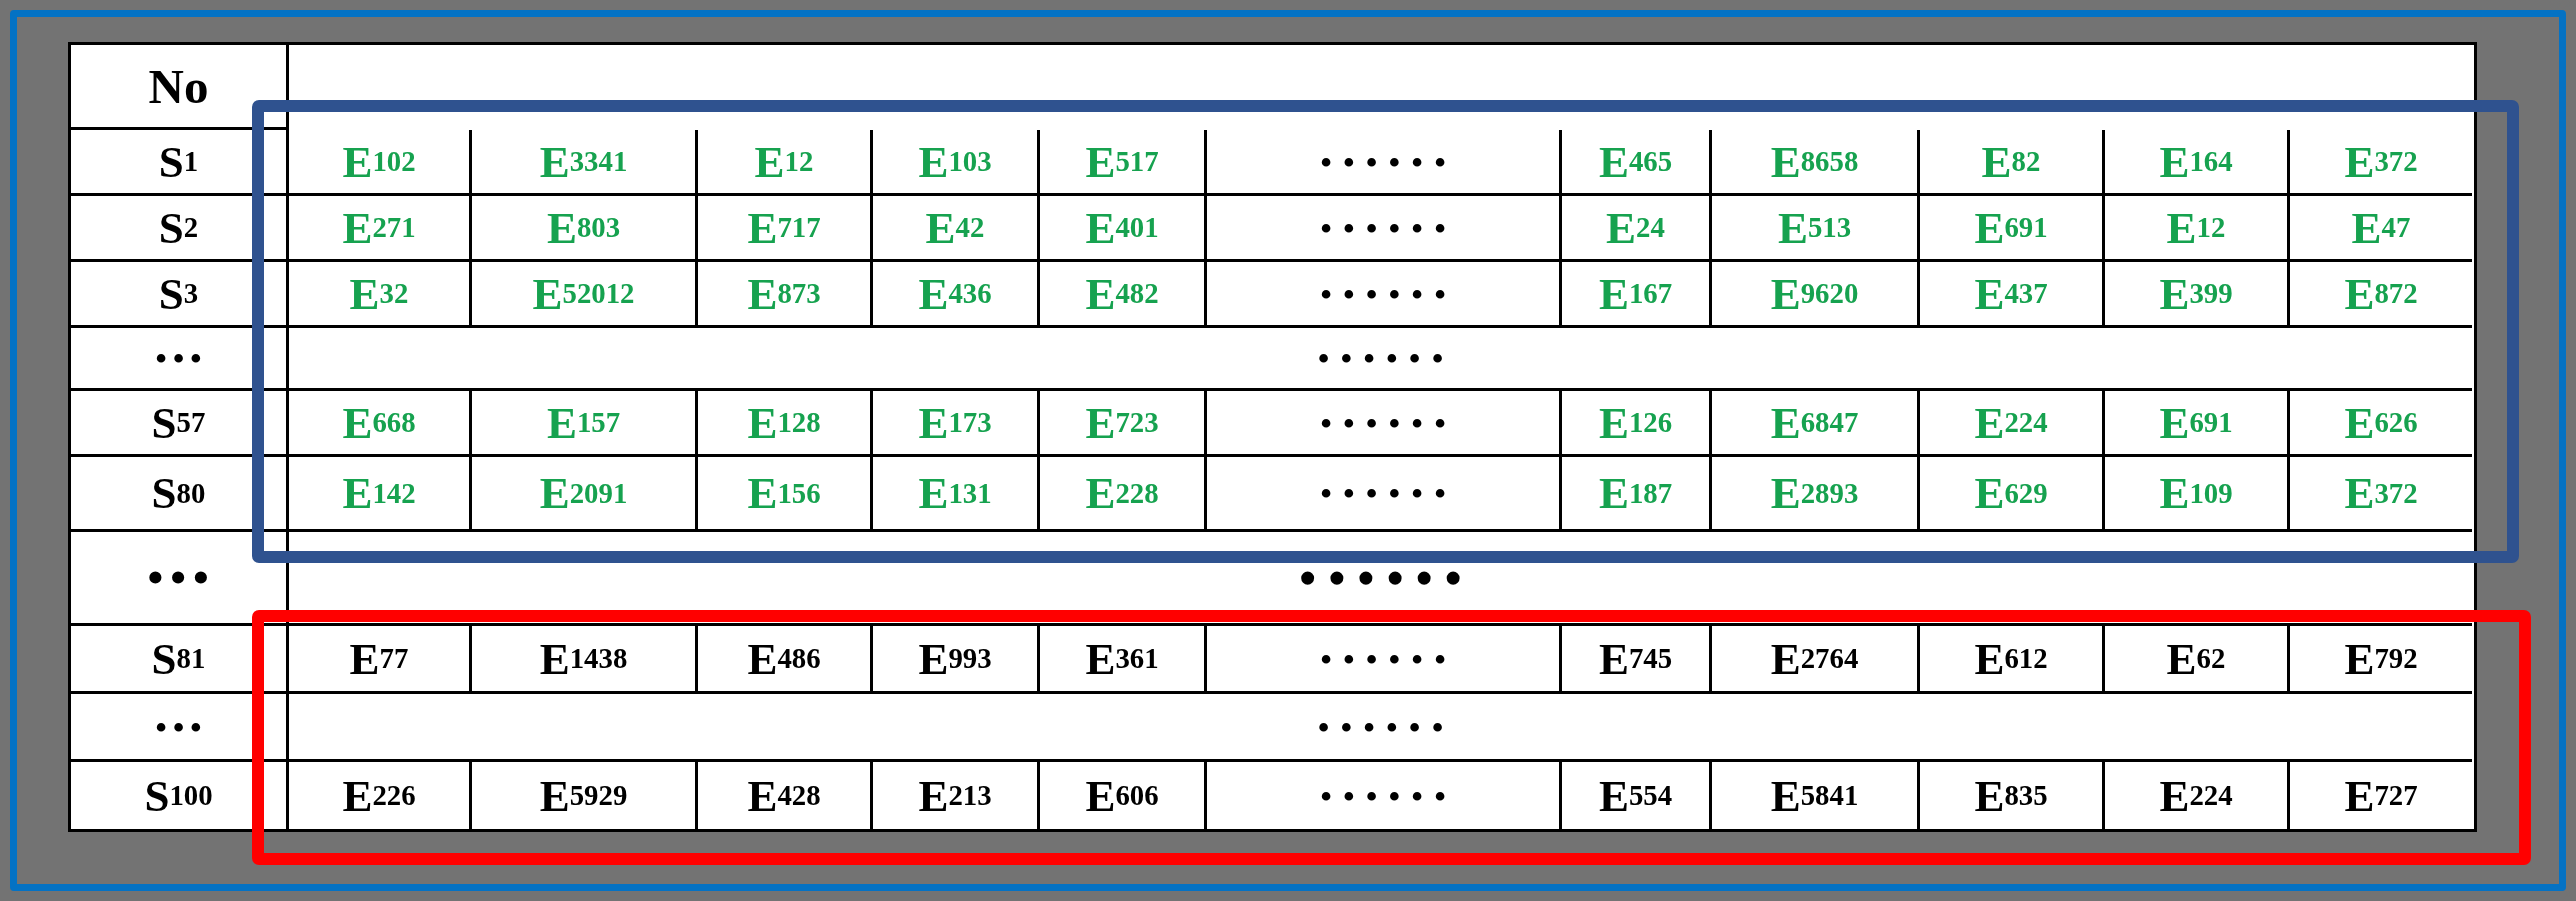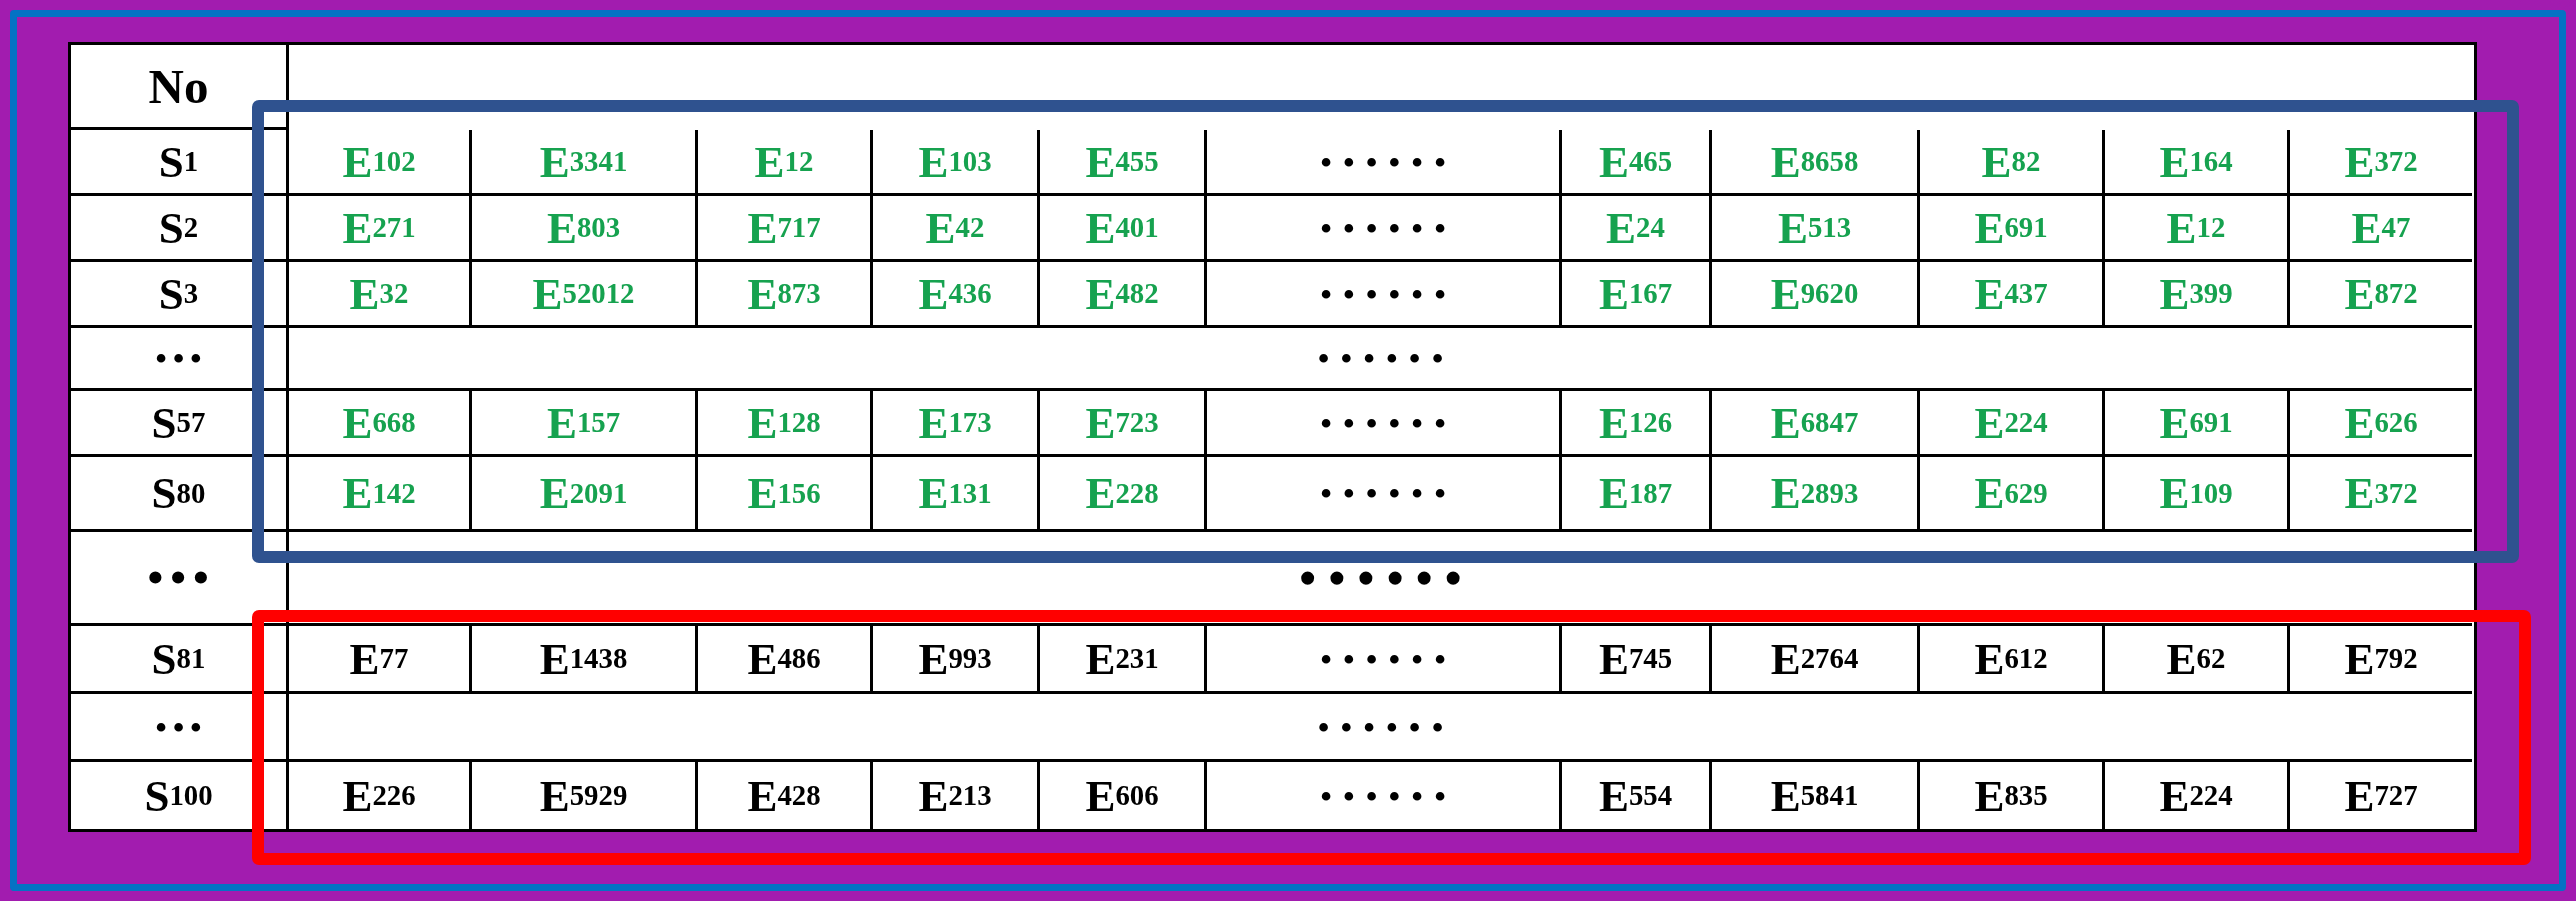--- a/index.html
+++ b/index.html
@@ -1,17 +1,17 @@
 <!DOCTYPE html>
 <html style="font-size:12.3px"><head>
 <meta charset="utf-8">
 <style>
   html,body{margin:0;padding:0;background:#fff;}
   .canvas{
-    position:relative;width:2576px;height:901px;background:#a21caf;overflow:hidden;
+    position:relative;width:2576px;height:901px;background:#737373;overflow:hidden;
     font-family:"Liberation Serif","DejaVu Serif",serif;font-weight:bold;
   }
   .outer-frame{
     position:absolute;left:10px;top:10px;right:10px;bottom:10px;
     border:7.7px solid #0472C4;border-radius:3.9px;box-sizing:border-box;
   }
   .grid{
     position:absolute;left:68px;top:42px;width:2409px;height:790px;
     border:3.9px solid #000;box-sizing:border-box;display:grid;background:#fff;
     grid-template-columns:218px 183px 226px 175px 167px 167px 355px 150px 208px 185px 185px 182px;
@@ -43,21 +43,21 @@
 <div class="canvas">
   <div class="outer-frame"></div>
 
   <div class="grid" id="grid">
     <div class="cell hdr" style="grid-row:1;grid-column:1">No</div>
   <div class="cell lbl" style="grid-area: 2 / 1;">S<span class="s">1</span></div>
       <div class="cell ec g" style="grid-area: 2 / 2;">E<span class="s">102</span></div>
       <div class="cell ec g" style="grid-area: 2 / 3;">E<span class="s">3341</span></div>
       <div class="cell ec g" style="grid-area: 2 / 4;">E<span class="s">12</span></div>
       <div class="cell ec g" style="grid-area: 2 / 5;">E<span class="s">103</span></div>
-      <div class="cell ec g" style="grid-area: 2 / 6;">E<span class="s">455</span></div>
+      <div class="cell ec g" style="grid-area: 2 / 6;">E<span class="s">517</span></div>
       <div class="cell" style="grid-area: 2 / 7;">
         <span class="dots">••••••</span>
       </div>
       <div class="cell ec g" style="grid-area: 2 / 8;">E<span class="s">465</span></div>
       <div class="cell ec g" style="grid-area: 2 / 9;">E<span class="s">8658</span></div>
       <div class="cell ec g" style="grid-area: 2 / 10;">E<span class="s">82</span></div>
       <div class="cell ec g" style="grid-area: 2 / 11;">E<span class="s">164</span></div>
       <div class="cell ec g nr" style="grid-area: 2 / 12;">E<span class="s">372</span></div>
       <div class="cell lbl" style="grid-area: 3 / 1;">S<span class="s">2</span></div>
       <div class="cell ec g" style="grid-area: 3 / 2;">E<span class="s">271</span></div>
@@ -125,21 +125,21 @@
         <span class="nodots bigd">•••</span>
       </div>
       <div class="cell nr" style="grid-area: 8 / 2 / auto / -1;">
         <span class="dots bigd">••••••</span>
       </div>
       <div class="cell lbl" style="grid-area: 9 / 1;">S<span class="s">81</span></div>
       <div class="cell ec k" style="grid-area: 9 / 2;">E<span class="s">77</span></div>
       <div class="cell ec k" style="grid-area: 9 / 3;">E<span class="s">1438</span></div>
       <div class="cell ec k" style="grid-area: 9 / 4;">E<span class="s">486</span></div>
       <div class="cell ec k" style="grid-area: 9 / 5;">E<span class="s">993</span></div>
-      <div class="cell ec k" style="grid-area: 9 / 6;">E<span class="s">231</span></div>
+      <div class="cell ec k" style="grid-area: 9 / 6;">E<span class="s">361</span></div>
       <div class="cell" style="grid-area: 9 / 7;">
         <span class="dots">••••••</span>
       </div>
       <div class="cell ec k" style="grid-area: 9 / 8;">E<span class="s">745</span></div>
       <div class="cell ec k" style="grid-area: 9 / 9;">E<span class="s">2764</span></div>
       <div class="cell ec k" style="grid-area: 9 / 10;">E<span class="s">612</span></div>
       <div class="cell ec k" style="grid-area: 9 / 11;">E<span class="s">62</span></div>
       <div class="cell ec k nr" style="grid-area: 9 / 12;">E<span class="s">792</span></div>
       <div class="cell" style="grid-area: 10 / 1;">
         <span class="nodots">•••</span>

